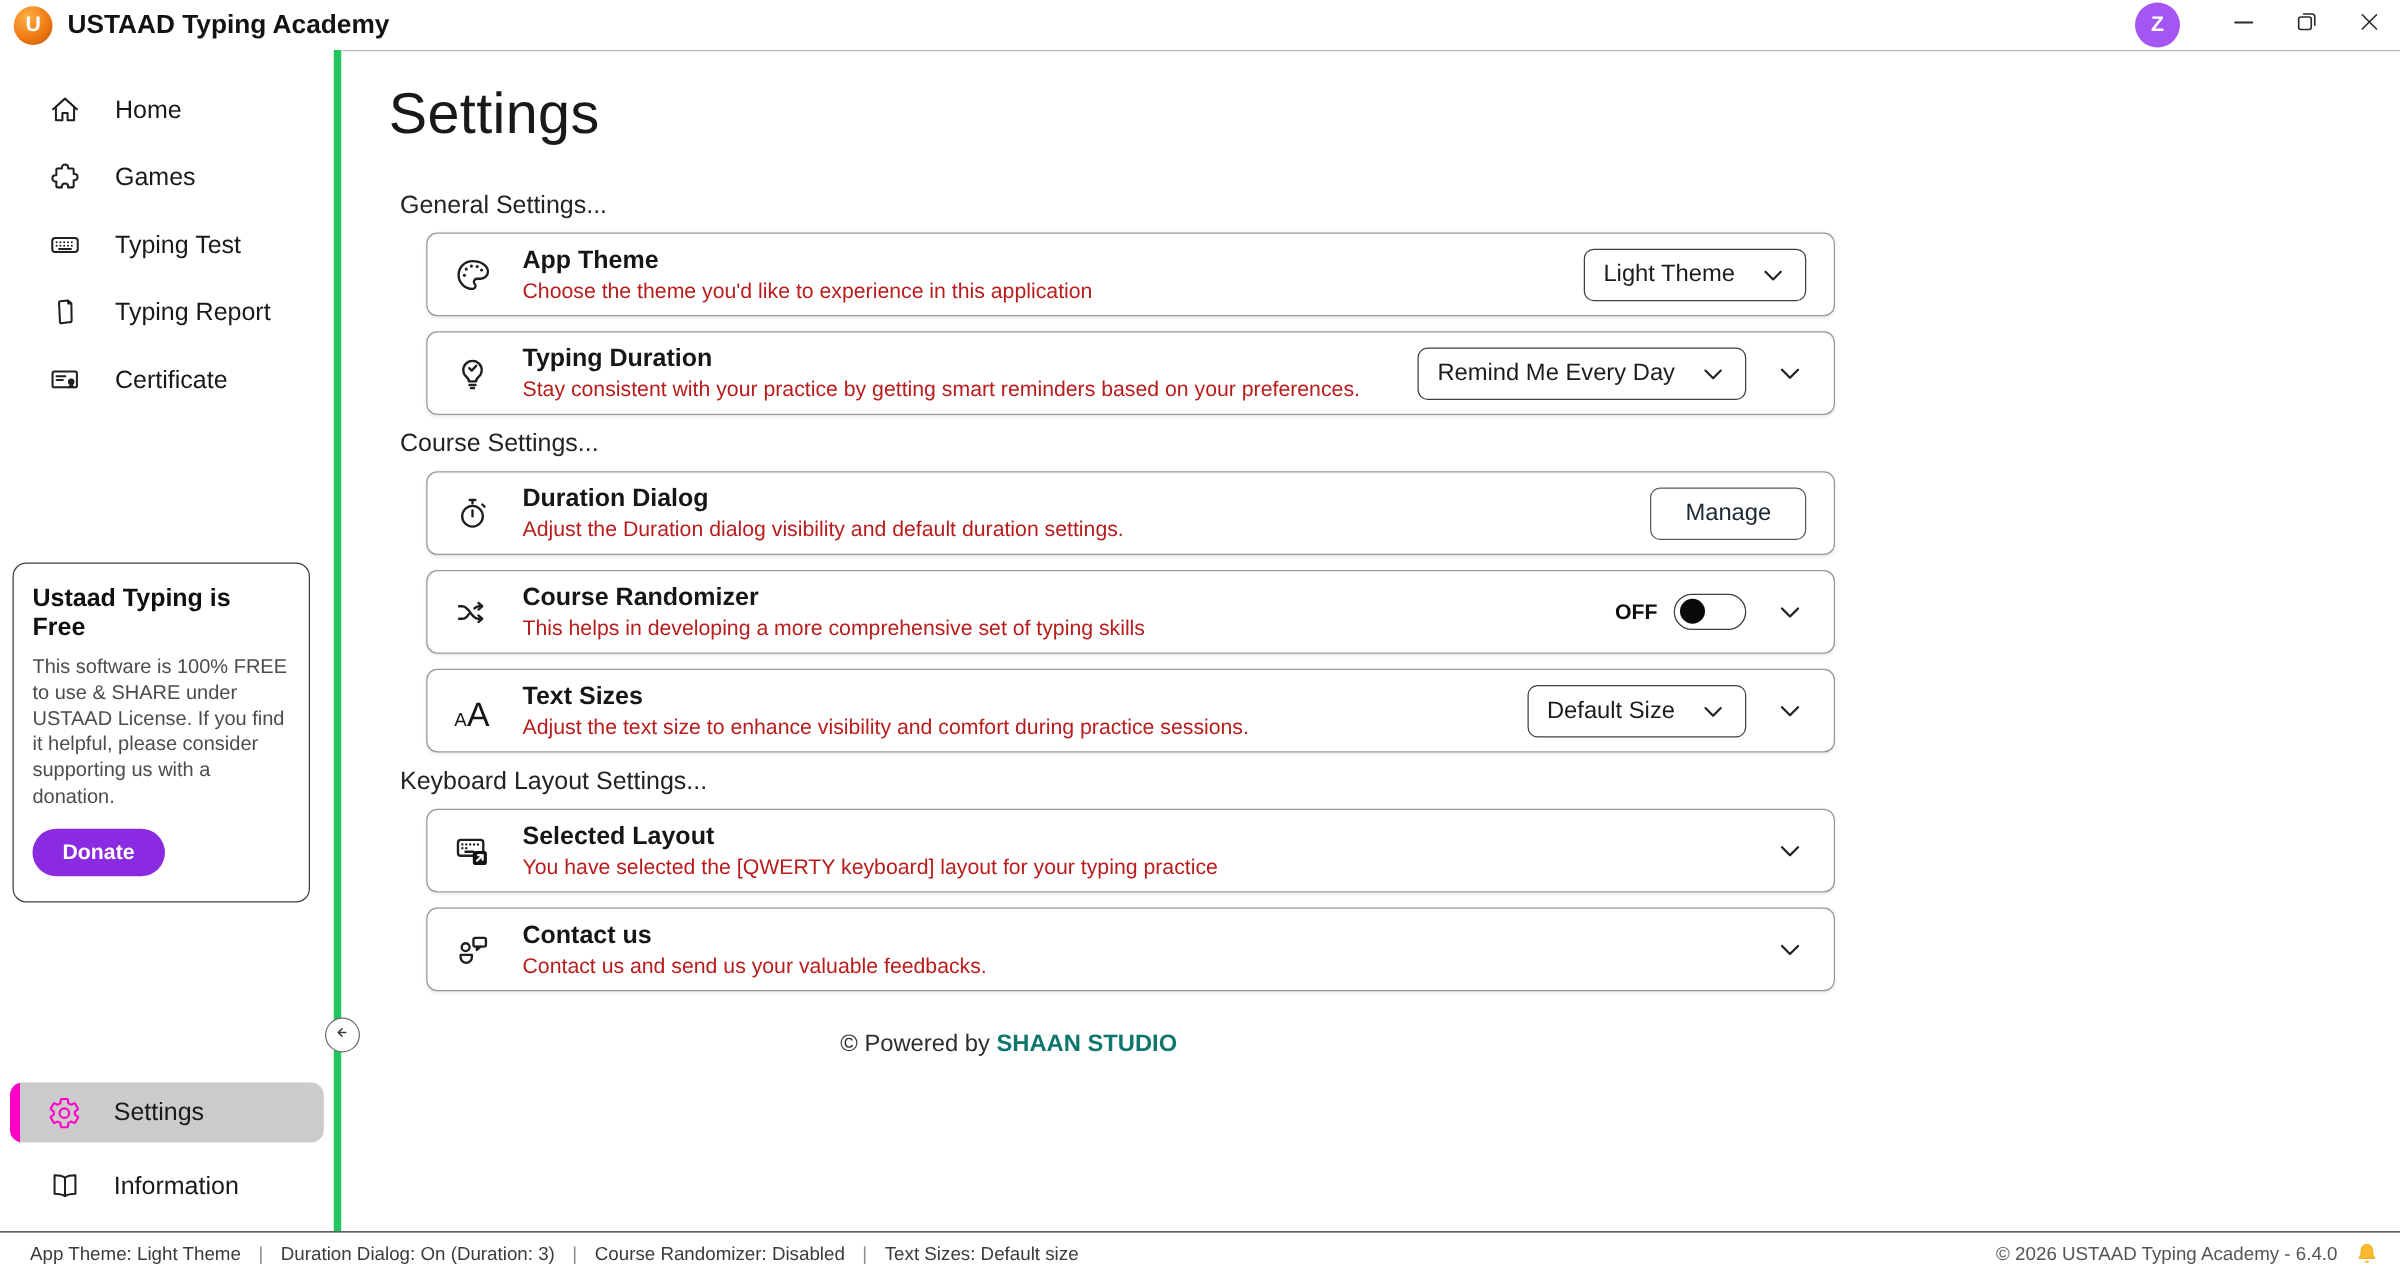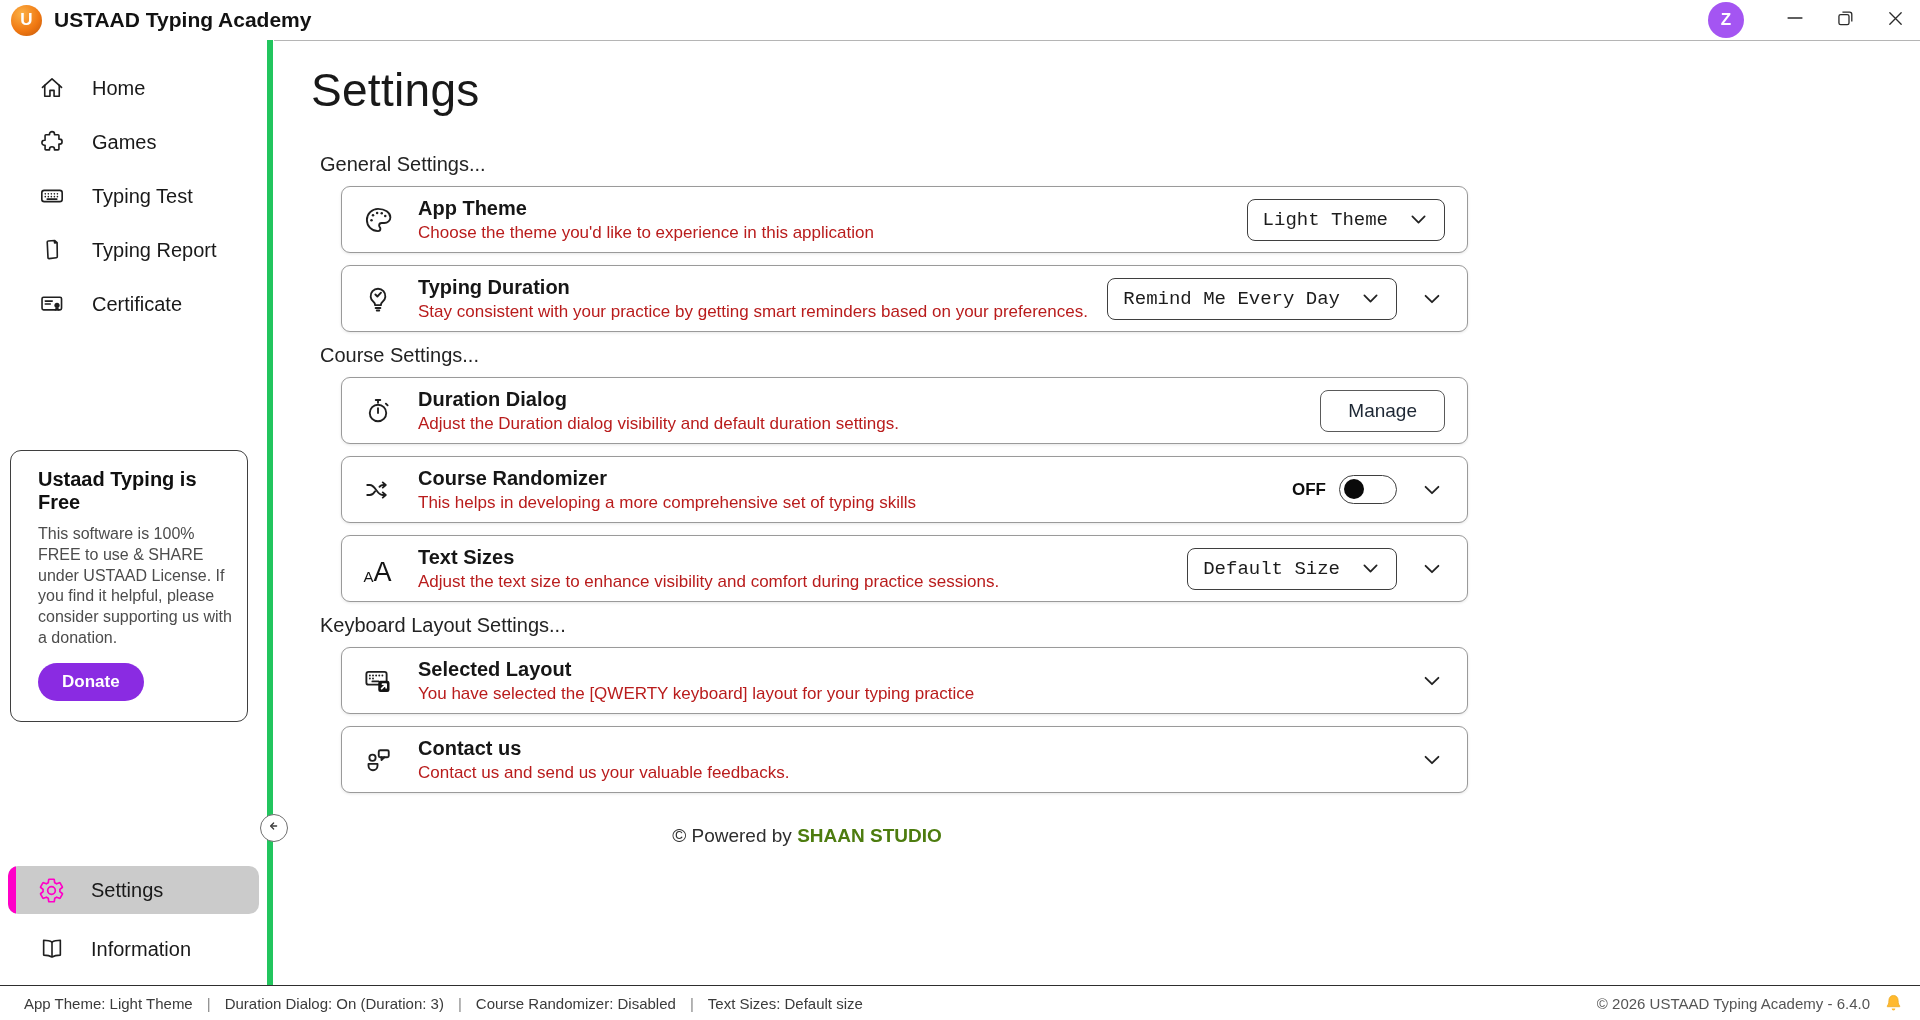--- a/index.html
+++ b/index.html
@@ -29,21 +29,21 @@
 
   
   .sidebar { position:absolute; top:40px; left:0; width:273px; bottom:35px; background:#fff; border-right:6px solid #22c55e; }
   .nav { position:absolute; top:21px; left:0; right:1px; }
   .nav-item { height:54px; display:flex; align-items:center; padding-left:38px; background:#fff; width:100%; text-align:left; }
   .nav-icon { width:27px; height:27px; display:flex; align-items:center; justify-content:center; flex:0 0 auto; }
   .nav-label { margin-left:27px; font-size:20px; color:#191919; }
 
   .donate-card {
     position:absolute; left:10px; top:410px; width:238px;
-    border:1px solid #3f3f3f; border-radius:11px; padding:17px 15px 20px 27px; background:#fff;
+    border:1px solid #3f3f3f; border-radius:11px; padding:17px 15px 20px 15px; background:#fff;
   }
   .donate-title { font-size:20px; font-weight:700; color:#101010; }
   .donate-body { margin-top:10px; font-size:16px; color:#4c4c4c; line-height:1.3; }
   .donate-btn {
     margin-top:14px; display:inline-block; background:#8A2BE2; color:#fff; font-weight:700;
     font-size:17px; padding:9px 24px; border-radius:19px;
   }
 
   .bottom-item { position:absolute; left:8px; right:8px; height:48px; display:flex; align-items:center; padding-left:30px; background:#fff; }
   .bottom-item.selected { background:#CBCBCB; border-radius:10px; overflow:hidden; position:absolute; }
@@ -61,37 +61,37 @@
   .row {
     height:67px; border:1px solid #9a9a9a; border-radius:9px; background:#fff;
     display:flex; align-items:center; padding:0 22px 0 20px; margin-bottom:12px;
     box-shadow:0 1px 3px rgba(0,0,0,.10);
   }
   .row-icon { width:31px; height:31px; margin-right:25px; display:flex; align-items:center; justify-content:center; flex:0 0 auto; }
   .row-title { font-size:20px; font-weight:700; color:#161616; }
   .row-sub { font-size:17px; color:#b91c1c; margin-top:3px; }
   .row-controls { margin-left:auto; display:flex; align-items:center; gap:22px; }
   .dropdown {
-    display:flex; align-items:flex-start; gap:20px; border:1.6px solid #3f3f3f; border-radius:8px;
-    padding:9px 15px; font-size:19px; color:#1c1c1c; background:#fff;font-family:Liberation Mono, monospace;
+    display:flex; align-items:flex-end; gap:20px; border:1.6px solid #3f3f3f; border-radius:8px;
+    padding:9px 15px; font-size:19px; color:#1c1c1c; background:#fff;
   }
   .chev { display:flex; align-items:center; color:#222; }
   .manage-btn { border:1.6px solid #5a5a5a; border-radius:8px; padding:9px 27px; font-size:19px; color:#1d2734; background:#fff; }
   .expander { width:26px; height:26px; display:flex; align-items:center; justify-content:center; color:#222; background:transparent; }
   .expander.blue { color:#2D9CEA; }
   .toggle-group { display:flex; align-items:center; gap:13px; }
   .toggle-label { font-size:17px; font-weight:700; color:#0e0e0e; }
   .toggle { width:58px; height:29px; border:1.6px solid #3f3f3f; border-radius:15px; position:relative; background:#fff; }
   .knob { position:absolute; left:4px; top:3px; width:20px; height:20px; border-radius:50%; background:#0a0a0a; }
   .aa-icon { display:flex; align-items:flex-end; justify-content:center; color:#141414; width:31px; }
   .a-sm { font-size:15px; line-height:1; font-weight:500; }
   .a-lg { font-size:27px; line-height:.85; font-weight:500; }
 
   .powered { position:absolute; top:784px; left:0; width:1066px; text-align:center; font-size:19px; color:#2e2e2e; }
-  .powered b { color:#4d7c0f; }
+  .powered b { color:#0f766e; }
   .collapse-btn {
     position:absolute; left:-14px; top:773px; width:28px; height:28px; border-radius:50%;
     border:1px solid #6f6f6f; background:#fff; display:flex; align-items:center; justify-content:center; z-index:3;
   }
 
   
   .statusbar {
     position:absolute; left:0; right:0; bottom:0; height:35px; border-top:1px solid #2e2e2e;
     display:flex; align-items:center; background:#fff; font-size:15px; color:#3b3b3b; padding:0 16px 0 24px;
   }

